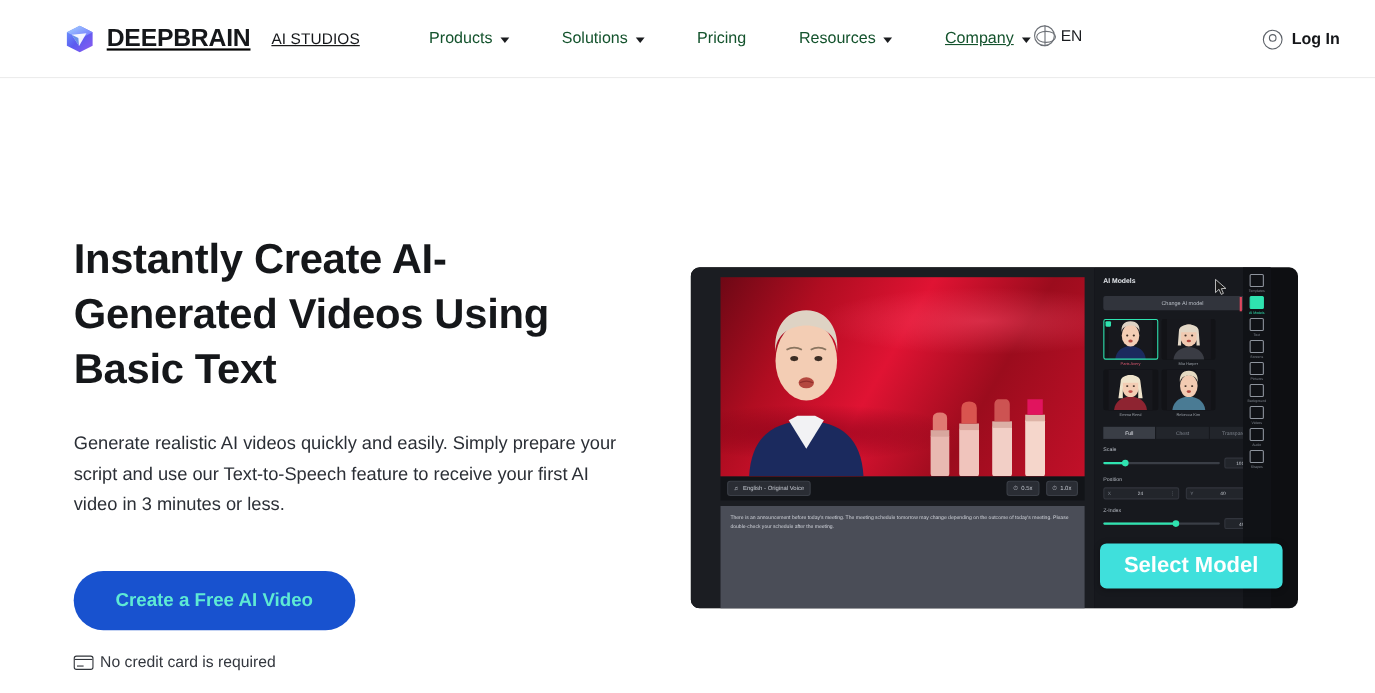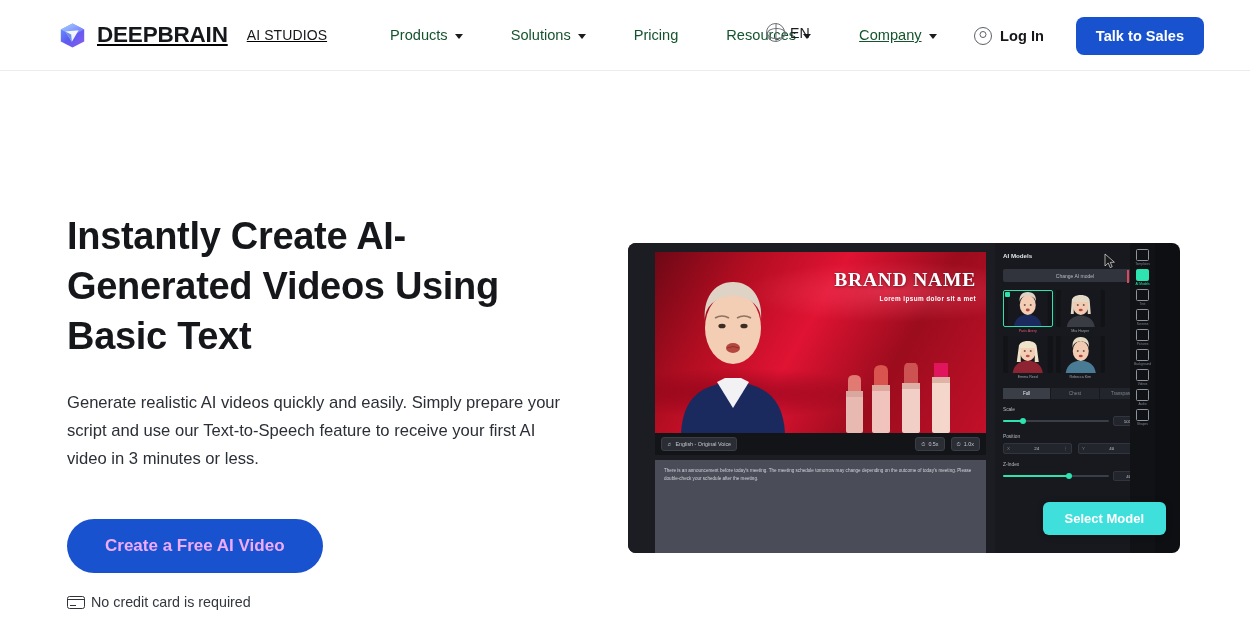--- a/index.html
+++ b/index.html
@@ -116,21 +116,21 @@
     color: #15171a; letter-spacing: -0.3px;
     max-width: 470px;
   }
   .hero-desc {
     margin-top: 28px;
     font-size: 16.6px; line-height: 28px; color: #2b2f36;
     max-width: 505px; font-weight: 400;
   }
   .btn-cta {
     margin-top: 46px;
-    background: #1852cf; color: #f0abfc;
+    background: #1852cf; color: #5eead4;
     font-size: 17px; font-weight: 700;
     border: none; border-radius: 28px;
     padding: 17px 38px; cursor: pointer;
   }
   .nocard {
     margin-top: 21px;
     display: flex; align-items: center; gap: 6px;
     font-size: 14.3px; color: #33373e;
   }
   .card-icon {
@@ -205,21 +205,21 @@
   .vidbar-right { margin-left: auto; display: flex; gap: 6px; }
   .script-area {
     background: #4a4d57; margin-top: 5px;
     height: 95px; padding: 7px 9px;
     font-size: 4.6px; line-height: 7.5px; color: #cfd2d9;
     position: relative;
   }
   .select-model {
     position: absolute; right: 14px; bottom: 18px;
     background: #3fe0dc; color: #ffffff;
-    font-size: 13px; font-weight: 700;
+    font-size: 20px; font-weight: 700;
     border: none; border-radius: 6px;
     padding: 9px 22px; cursor: pointer;
     white-space: nowrap;
     box-shadow: 0 1px 6px rgba(0,0,0,.3);
     z-index: 20;
   }
 
   
   .rpanel {
     width: 160px; height: 100%;
@@ -354,21 +354,20 @@
 
   <div class="header-right">
     <div class="lang">
       <span class="globe"></span>
       <span>EN</span>
     </div>
     <div class="login">
       <span class="login-avatar"></span>
       <span>Log In</span>
     </div>
-    <button class="btn-sales">Talk to Sales</button>
   </div>
 </div>
 
 <div class="hero">
   <div class="hero-left">
     <h1 class="hero-title">Instantly Create AI-Generated Videos Using Basic Text</h1>
     <p class="hero-desc">Generate realistic AI videos quickly and easily. Simply prepare your script and use our Text-to-Speech feature to receive your first AI video in 3 minutes or less.</p>
     <button class="btn-cta">Create a Free AI Video</button>
     <div class="nocard">
       <span class="card-icon"></span>
@@ -389,24 +388,20 @@
         <ellipse cx="60" cy="70" rx="28" ry="36" fill="#f3cdb4"></ellipse>
         <path d="M32 62 C32 30 88 30 88 62 C90 42 80 24 60 24 C40 24 30 42 32 62Z" fill="#ded3c4"></path>
         <ellipse cx="49" cy="68" rx="3.6" ry="2.3" fill="#3c2d24"></ellipse>
         <ellipse cx="71" cy="68" rx="3.6" ry="2.3" fill="#3c2d24"></ellipse>
         <path d="M42 60 Q49 56 56 60" stroke="#8a7560" stroke-width="1.6" fill="none"></path>
         <path d="M64 60 Q71 56 78 60" stroke="#8a7560" stroke-width="1.6" fill="none"></path>
         <ellipse cx="60" cy="90" rx="7" ry="5" fill="#b4483f"></ellipse>
         <path d="M54 90 Q60 87 66 90" stroke="#8f2f2c" stroke-width="1" fill="none"></path>
       </svg>
 
-      <div class="brandblock">
-        <div class="bn">BRAND NAME</div>
-        <div class="bs">Lorem ipsum dolor sit a met</div>
-      </div>
 
       <svg class="lipsticks" width="140" height="70" viewBox="0 0 140 70">
         <g>
           <rect x="6" y="32" width="17" height="38" rx="2" fill="#e8b9b1"></rect>
           <rect x="6" y="28" width="17" height="6" fill="#d8a79e"></rect>
           <path d="M8 28 h13 v-11 q0 -5 -6.5 -5 t-6.5 5 z" fill="#e07a72"></path>
         </g>
         <g>
           <rect x="32" y="26" width="18" height="44" rx="2" fill="#f0c4bc"></rect>
           <rect x="32" y="22" width="18" height="6" fill="#dda79e"></rect>

